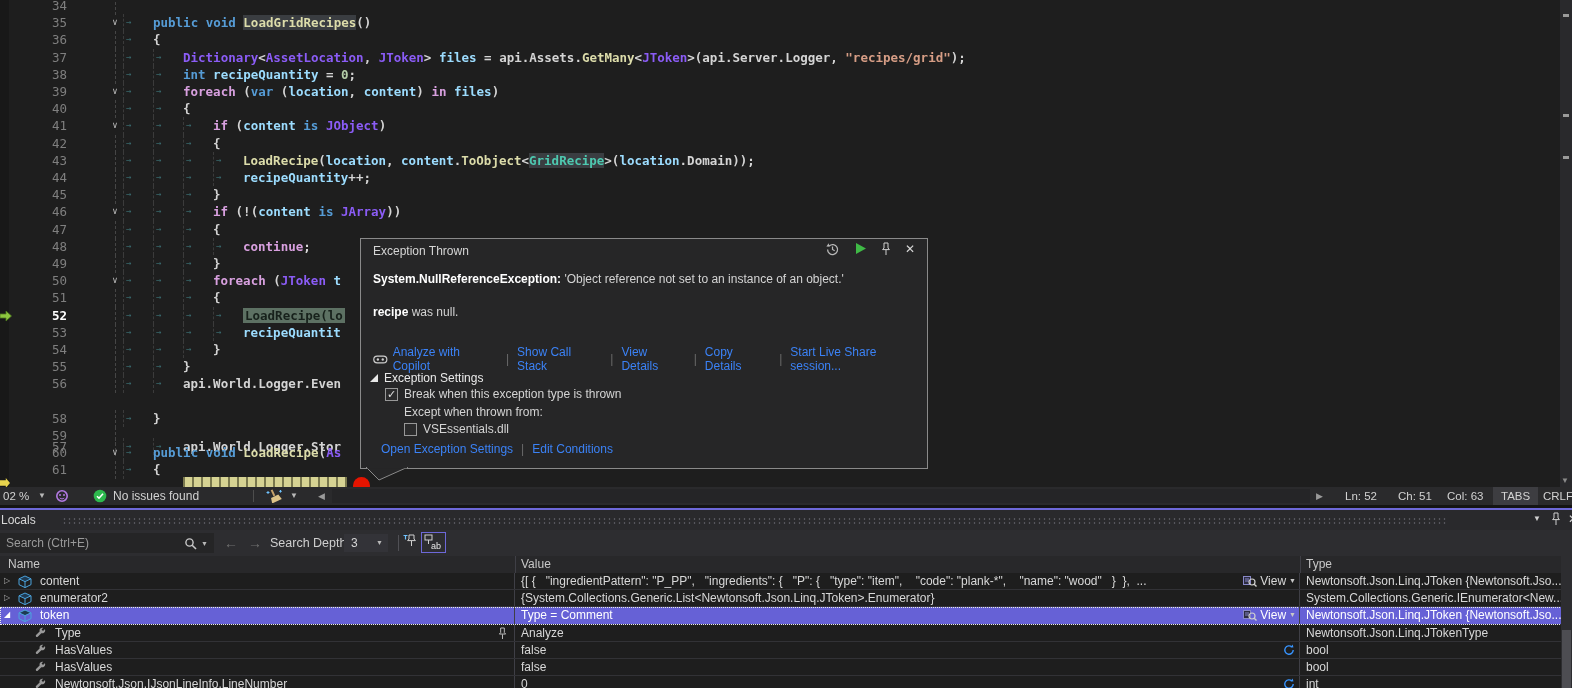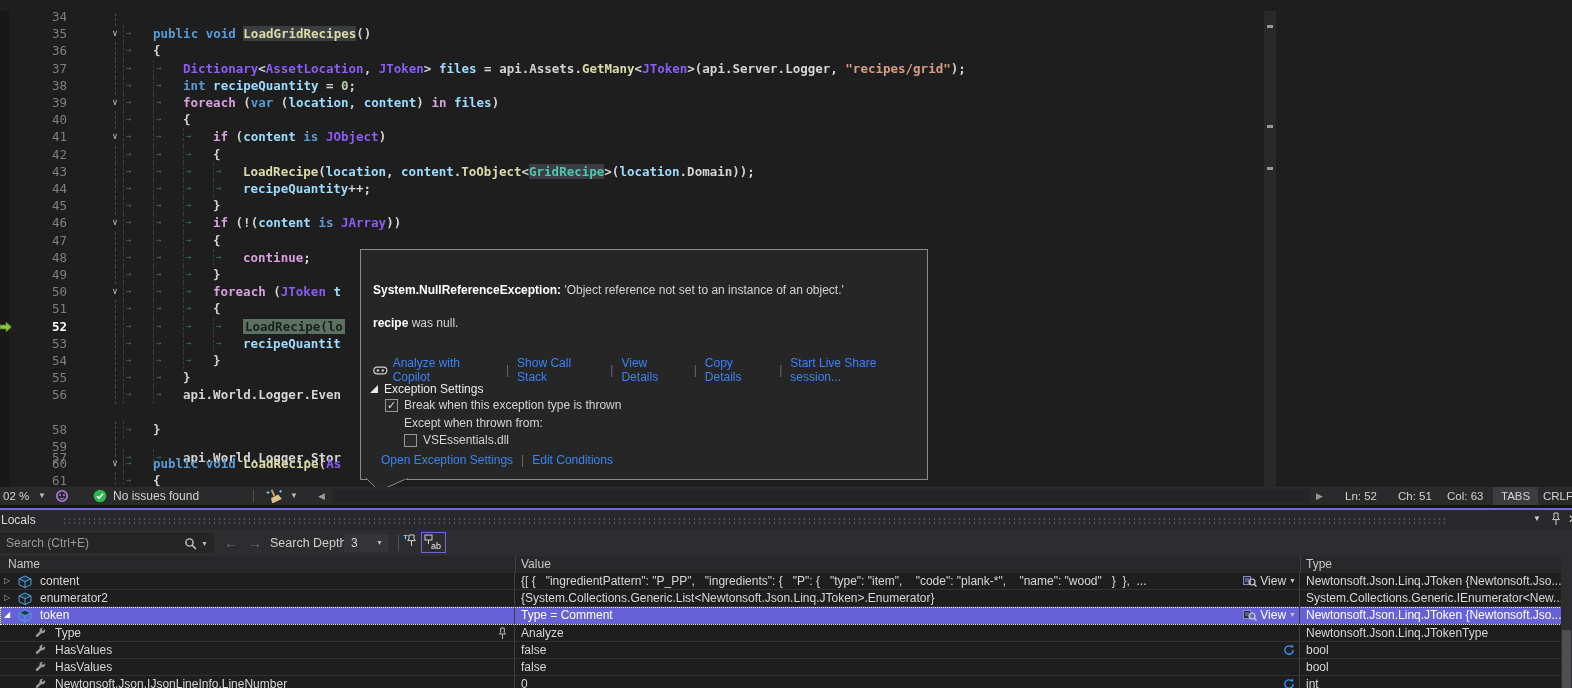--- a/index.html
+++ b/index.html
@@ -1,19 +1,19 @@
 <!DOCTYPE html>
 <html><head>
 <meta charset="utf-8">
 <style>
   html,body{margin:0;padding:0;background:#141414;}
   #screen{position:relative;width:1572px;height:688px;overflow:hidden;background:#1e1e1e;font-family:"Liberation Sans",sans-serif;}
 
   
-  #editor{position:absolute;left:0;top:11px;width:1276px;height:487px;overflow:hidden;background:#1e1e1e;}
+  #editor{position:absolute;left:0;top:0;width:1572px;height:487px;overflow:hidden;background:#1e1e1e;}
   #bp-margin{position:absolute;left:0;top:0;width:9px;height:487px;background:#181818;}
   .cl{position:absolute;left:0;height:18px;width:1572px;font-family:"DejaVu Sans Mono",monospace;font-size:12.5px;font-weight:bold;white-space:pre;}
   .lnum{position:absolute;left:0;top:0;width:67px;text-align:right;color:#7f7f7f;font-weight:normal;line-height:17px;}
   .lnum.cur{color:#ffffff;font-weight:bold;}
   .fold{position:absolute;left:106px;top:0;width:18px;text-align:center;color:#bdbdbd;font-size:9px;line-height:16px;font-weight:normal;}
   .guide{position:absolute;left:115px;top:0;height:18px;border-left:1px dashed #464646;}
   .codetxt{position:absolute;left:123px;top:0;line-height:17.2px;}
   .ind{display:inline-block;width:30px;border-left:1px dashed #3b3b3b;color:#39686c;font-size:9px;font-weight:normal;overflow:hidden;vertical-align:top;line-height:17.2px;padding-left:2px;box-sizing:border-box;}
   .kw{color:#569cd6}.ct{color:#d8a0df}.ty{color:#8b5cf6}.me{color:#dcdcaa}.va{color:#9cdcfe}
   .st{color:#d69d85}.nu{color:#b5cea8}.pl{color:#d4d4d4}
@@ -133,20 +133,42 @@
     <div id="exc-dot" style="background: rgb(229, 20, 0);"></div>
 
     <div id="editor-vscroll">
       <span id="vs-down">▼</span>
     <div class="smark" style="top: 14px;"></div>
         <div class="smark" style="top: 114px;"></div>
         <div class="smark" style="top: 156px;"></div>
       </div>
 
     <div id="popup">
+      <div id="pp-titlebar">
+        <span id="pp-title">Exception Thrown</span>
+        <span class="pp-ico" style="left:462px">
+          <svg width="15" height="15" viewBox="0 0 15 15">
+              <path d="M2.6 7.5a5 5 0 1 0 1.6-3.6" fill="none" stroke="#b8b8b8" stroke-width="1.3"></path>
+              <polygon points="3.6,1.2 4.6,4.8 1.4,4.4" fill="#b8b8b8"></polygon>
+              <path d="M7.5 4.5v3l2.2 1.2" fill="none" stroke="#b8b8b8" stroke-width="1.2"></path>
+            </svg>
+        </span>
+        <span class="pp-ico" style="left:490px">
+          <svg width="13" height="13" viewBox="0 0 13 13">
+              <polygon points="2,1 12,6.5 2,12" fill="#3fba46"></polygon>
+            </svg>
+        </span>
+        <span class="pp-ico" style="left:516px">
+          <svg width="12" height="14" viewBox="0 0 12 14">
+              <path d="M4 1h4v5l1.4 1.6H2.6L4 6z" fill="none" stroke="#d0d0d0"></path>
+              <line x1="6" y1="8" x2="6" y2="13" stroke="#d0d0d0"></line>
+            </svg>
+        </span>
+        <span class="pp-ico" style="left:540px;color:#d8d8d8;font-size:12px">✕</span>
+      </div>
       <div id="pp-line1">
         <b>System.NullReferenceException:</b><span> 'Object reference not set to an instance of an object.'</span>
       </div>
       <div id="pp-line2">
         <b>recipe</b><span> was null.</span>
       </div>
       <div id="pp-links">
           <span class="pplink" style="display: flex; align-items: center; gap: 5px;">
             <svg width="15" height="13" viewBox="0 0 15 13">
               <rect x="0.8" y="3" width="13.4" height="7" rx="3.5" fill="none" stroke="#cfcfcf" stroke-width="1.2"></rect>

